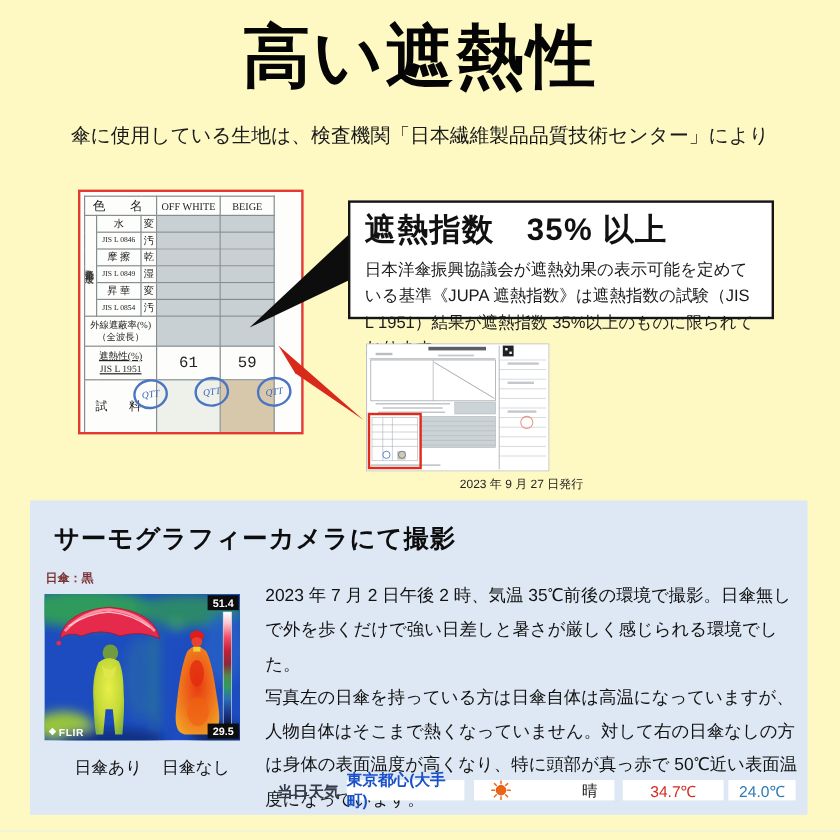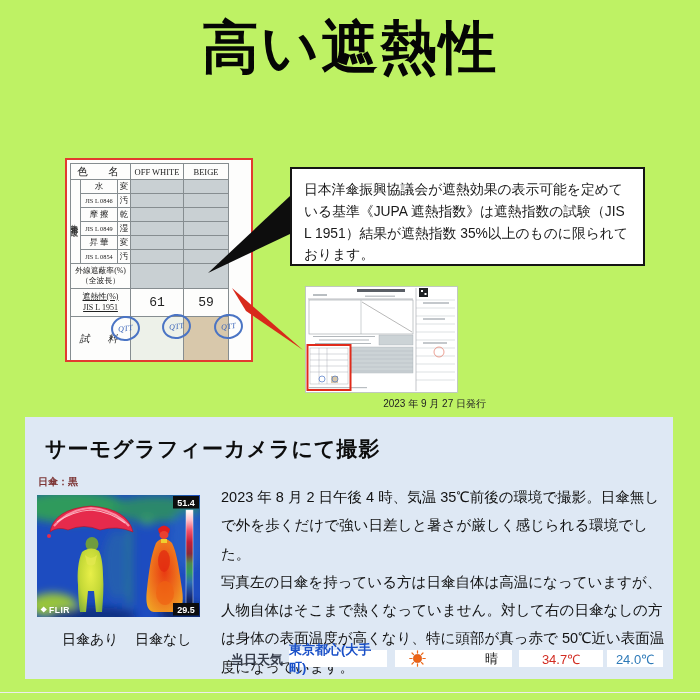--- a/index.html
+++ b/index.html
@@ -1,16 +1,16 @@
 <!DOCTYPE html>
 <html><head>
 <meta charset="utf-8">
 <style>
   html,body{margin:0;padding:0;background:#fff;}
-  .canvas{position:relative;width:700px;height:700px;background:#bef264;overflow:hidden;
+  .canvas{position:relative;width:700px;height:700px;background:#fef9c3;overflow:hidden;
           font-family:"Liberation Sans",sans-serif;color:#111;}
   .abs{position:absolute;}
 
   
   .main-title{top:10px;left:0;width:700px;text-align:center;font-size:57px;font-weight:900;
               letter-spacing:2px;color:#050505;}
   .intro{top:98px;left:0;width:700px;text-align:center;font-size:16.5px;color:#1a1a1a;line-height:1.9;}
   .intro .hl{color:#c9161c;font-weight:bold;font-size:19px;}
 
   
@@ -21,21 +21,21 @@
   td.g{background:#c9d0d3;}
   td.strip{width:10px;}
   .strip span{writing-mode:vertical-rl;font-size:7.5px;letter-spacing:1px;color:#333;display:block;margin-left:-2px;}
   .r-head td{height:15px;font-size:8.5px;}
   td.c-name{font-size:10.5px;letter-spacing:5px;}
   .r-sub td{height:13px;font-size:8.5px;}
   td.jis{font-size:6.3px;letter-spacing:0;}
   td.uv{height:24px;font-size:7.8px;line-height:1.3;}
   td.heat{height:27px;font-size:8px;line-height:1.35;text-decoration:underline;}
   td.val{font-size:13px;font-family:Liberation Mono, monospace;}
-  td.sample{height:44px;font-size:10px;letter-spacing:4px;font-style:italic;}
+  td.sample{height:44px;font-size:10px;letter-spacing:4px;}
   td.sw1{background:#edf1e9;}
   td.sw2{background:#d8c8ab;}
   .stamp{position:absolute;width:25px;height:21px;border:2px solid #4a74c4;border-radius:50%;
          color:#3a64b8;font-style:italic;font-size:8px;font-family:"Liberation Serif",serif;
          display:flex;align-items:center;justify-content:center;background:transparent;transform:rotate(-8deg);}
 
   
   .callout{left:290px;top:167px;width:355px;height:99px;border:2px solid #151515;background:#fff;
            box-sizing:border-box;padding:5px 12px 8px;}
   .callout-title{font-size:26px;font-weight:700;letter-spacing:1px;color:#111;}
@@ -64,20 +64,21 @@
 
   .bottom-rule{left:0;top:692px;width:700px;height:1px;background:#ededed;}
 </style>
 </head>
 <body>
 
 <div class="canvas">
 
   <div class="abs main-title">高い遮熱性</div>
   <div class="abs intro">
+    <div>傘に使用している生地は、検査機関「日本繊維製品品質技術センター」により</div>
   </div>
 
   <div class="spec-frame">
     <table class="spec">
       <colgroup>
           <col style="width:10px">
           <col style="width:37px">
           <col style="width:13px">
           <col style="width:53px">
           <col style="width:45px">
@@ -151,20 +152,21 @@
     <div class="stamp" style="left:44px;top:156px;">QTT</div>
     <div class="stamp" style="left:95px;top:154px;">QTT</div>
     <div class="stamp" style="left:147px;top:154px;">QTT</div>
   </div>
 
   <svg class="abs" style="left:208px;top:192px;" width="85" height="88">
     <polygon points="82,4 0,81 82,42" fill="#0d0d0d"></polygon>
   </svg>
 
   <div class="abs callout">
+    <div class="callout-title">遮熱指数　35% 以上</div>
     <div class="callout-body">日本洋傘振興協議会が遮熱効果の表示可能を定めている基準《JUPA 遮熱指数》は遮熱指数の試験（JIS L 1951）結果が遮熱指数 35%以上のものに限られております。</div>
   </div>
 
   <svg class="abs" style="left:229px;top:285px;" width="78" height="68">
     <polygon points="3,3 74,65 17,26" fill="#d8291b"></polygon>
   </svg>
 
   <svg class="abs" style="left:305px;top:286px;" width="153" height="107" viewBox="0 0 153 107">
     <rect x="0.5" y="0.5" width="152" height="106" fill="#ffffff" stroke="#b9bdc2" stroke-width="0.8"></rect>
     <rect x="52" y="3" width="48" height="3" fill="#5a5f66"></rect>
@@ -297,21 +299,21 @@
       <g>
         <rect x="4.5" y="112.3" width="4.4" height="4.4" fill="#fff" transform="rotate(45 6.7 114.5)"></rect>
         <text x="12" y="118" fill="#fff" font-size="8.5" font-weight="bold" letter-spacing="0.5">FLIR</text>
       </g>
     </svg>
 
     <span class="abs shade-label" style="left:37px;">日傘あり</span>
     <span class="abs shade-label" style="left:110px;">日傘なし</span>
 
     <div class="abs thermo-body">
-      <p>2023 年 8 月 2 日午後 4 時、気温 35℃前後の環境で撮影。日傘無しで外を歩くだけで強い日差しと暑さが厳しく感じられる環境でした。</p>
+      <p>2023 年 7 月 2 日午後 2 時、気温 35℃前後の環境で撮影。日傘無しで外を歩くだけで強い日差しと暑さが厳しく感じられる環境でした。</p>
       <p>写真左の日傘を持っている方は日傘自体は高温になっていますが、人物自体はそこまで熱くなっていません。対して右の日傘なしの方は身体の表面温度が高くなり、特に頭部が真っ赤で 50℃近い表面温度になっています。</p>
     </div>
 
 
     <div class="abs weather-row">
       <span class="w-label">当日天気</span>
       <div class="cell w-loc">東京都心(大手町)</div>
       <div class="cell w-cond">
         <svg width="17" height="17" viewBox="0 0 22 22">
           <g stroke="#ed6a1a" stroke-width="1.6" stroke-linecap="round">

